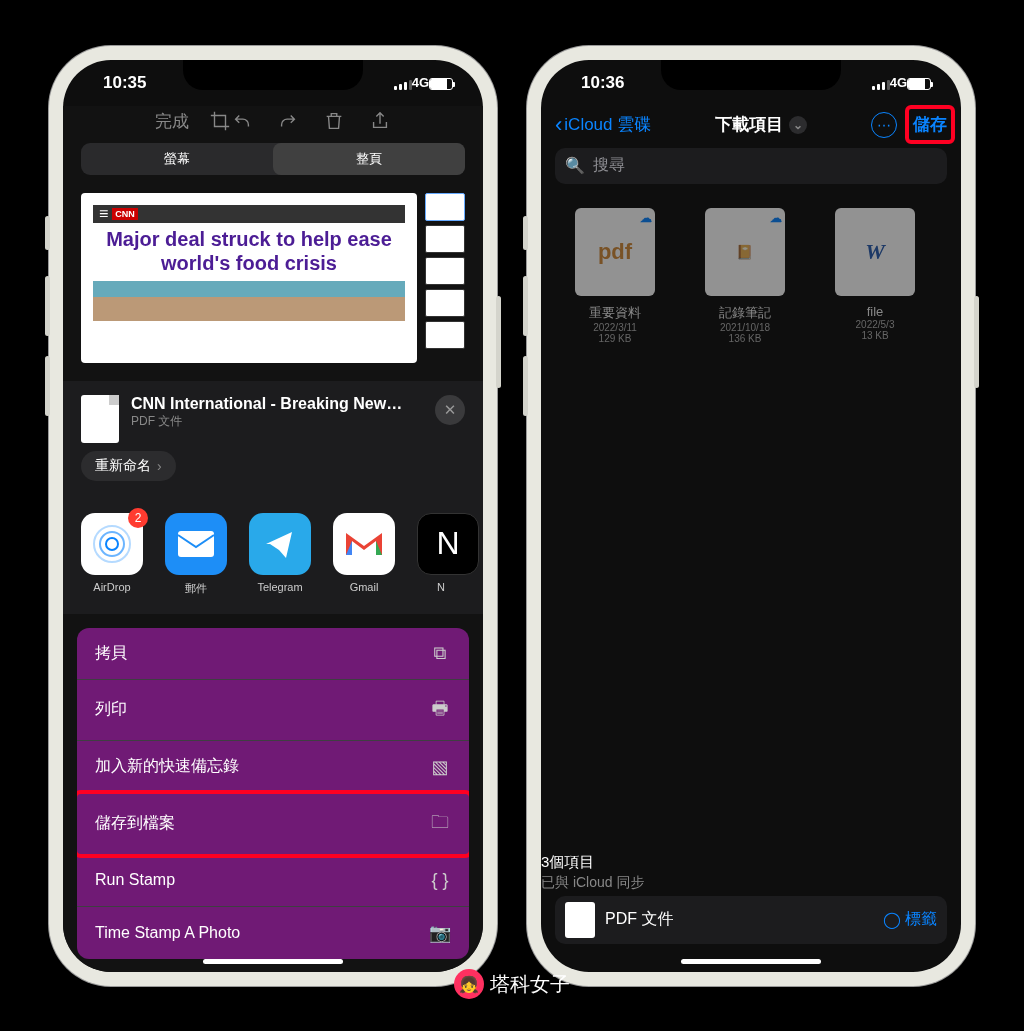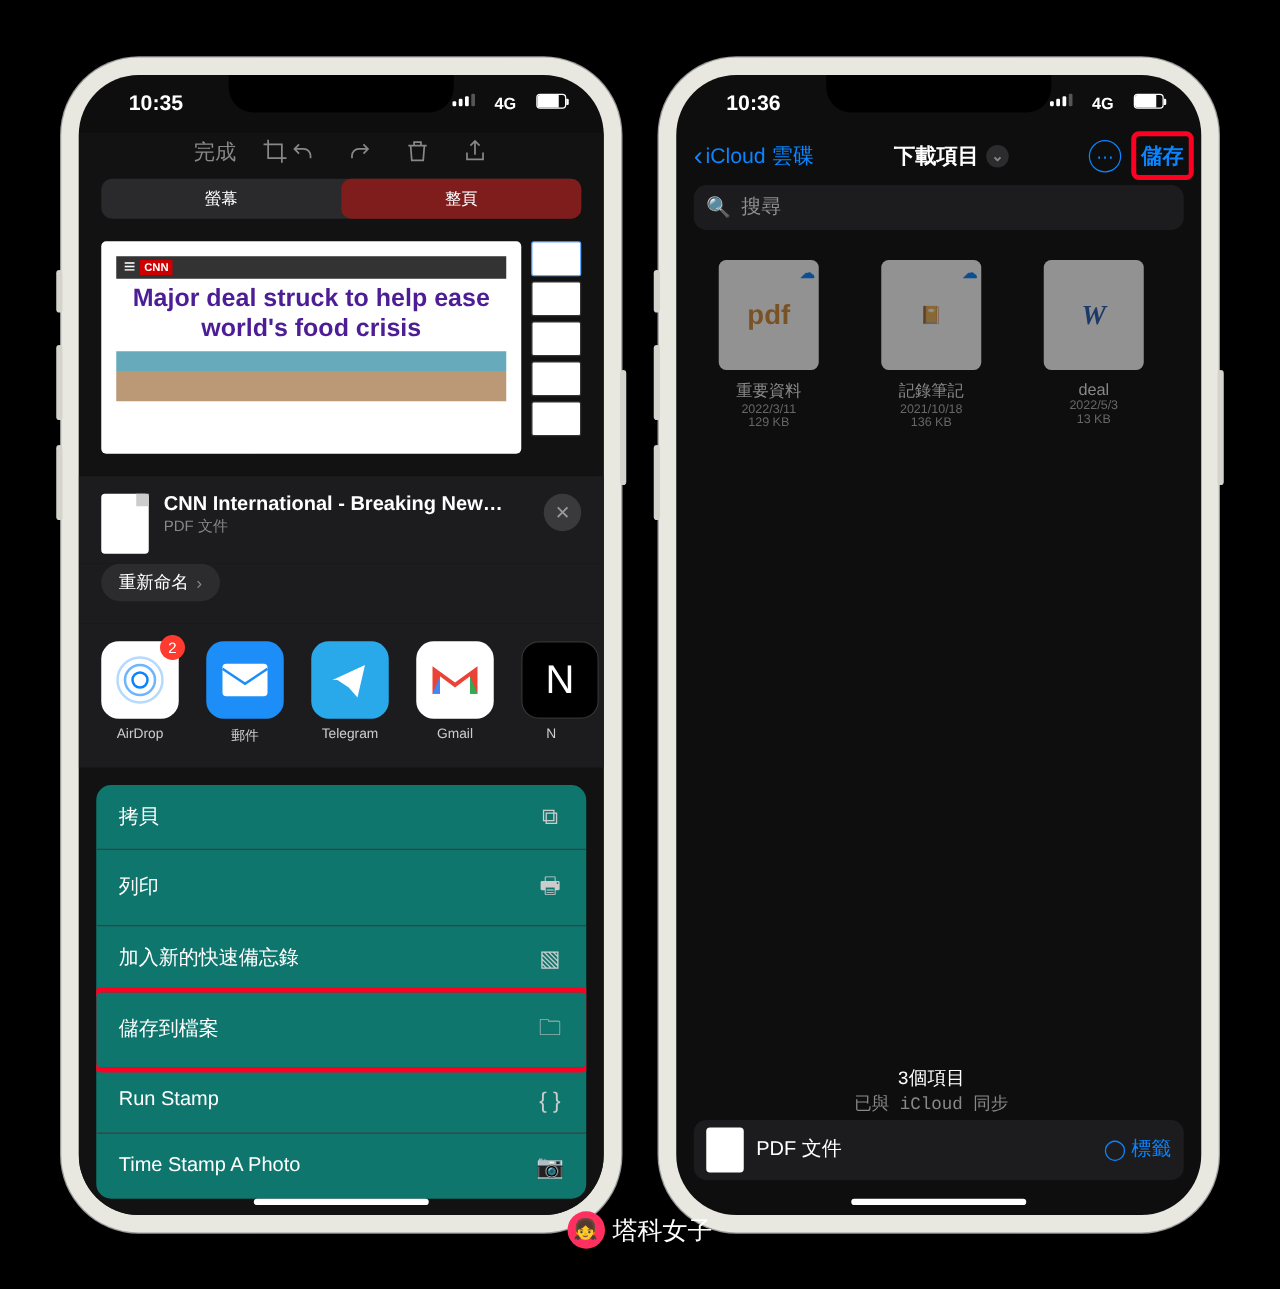--- a/index.html
+++ b/index.html
@@ -50,21 +50,21 @@
   .status-bar {
     height: 46px;
     display: flex;
     justify-content: space-between;
     align-items: center;
     padding: 0 30px 0 40px;
     color: #fff;
     font-weight: 600;
     font-size: 17px;
   }
-  .status-right { display: flex; gap: 16px; align-items: flex-start; font-size: 13px; }
+  .status-right { display: flex; gap: 0; align-items: flex-end; font-size: 13px; }
   .bars { display: flex; gap: 2px; align-items: flex-end; }
   .bars span { width: 3px; background: #fff; border-radius: 1px; }
   .bars span:nth-child(1){height:4px}.bars span:nth-child(2){height:6px}
   .bars span:nth-child(3){height:8px}.bars span:nth-child(4){height:10px;background:#555}
   .batt { width: 24px; height: 12px; border: 1px solid #fff; border-radius: 3px; position: relative; }
   .batt::after { content:''; position:absolute; right:-3px; top:3px; width:2px; height:5px; background:#fff; border-radius:0 1px 1px 0;}
   .batt i { display:block; width: 75%; height: 100%; background:#fff; border-radius:2px 0 0 2px;}
 
   
   .dim-bg { background: rgba(18,18,18,0.92); height: calc(100% - 46px); position: relative; }
@@ -80,21 +80,21 @@
   .seg-control {
     margin: 0 18px;
     background: #2a2a2c;
     border-radius: 9px;
     display:flex;
     height: 32px;
     font-size: 13px;
     color: #fff;
   }
   .seg { flex:1; display:flex; align-items:center; justify-content:center; border-radius:8px;}
-  .seg.active { background: #7f1d1d; }
+  .seg.active { background: #404040; }
   .preview-area { padding: 18px; display:flex; gap:8px;}
   .page-preview {
     flex:1;
     background:#fff;
     height: 170px;
     border-radius: 4px;
     padding: 12px;
     overflow:hidden;
     display:flex; flex-direction:column; align-items:center;
   }
@@ -138,21 +138,21 @@
   }
   .badge { position:absolute; top:-5px; right:-5px; width:20px; height:20px; background:#ff3b30; color:#fff; border-radius:50%; font-size:12px; display:flex; align-items:center; justify-content:center;}
   .ai-airdrop { background:#fff; }
   .ai-mail { background:#1d8ef7; }
   .ai-telegram { background:#29a9ea; }
   .ai-gmail { background:#fff; }
   .ai-other { background:#000; border:1px solid #333; margin-right:-30px;}
 
   .action-list {
     margin: 14px 14px 0;
-    background:#0f766e;
+    background:#701a75;
     border-radius:12px;
     overflow:hidden;
   }
   .action-row {
     display:flex; justify-content:space-between; align-items:center;
     padding: 15px 18px;
     color:#fff; font-size:16px;
     border-bottom:0.5px solid #3f3f41;
     position:relative;
   }
@@ -202,21 +202,21 @@
     position:relative;
     opacity:0.55;
   }
   .cloud-corner { position:absolute; top:3px; right:3px; font-size:12px; color:#0a84ff;}
   .file-name { color:#888; font-size:13px;}
   .file-date { color:#666; font-size:10px;}
   .file-size { color:#666; font-size:10px;}
 
   .files-footer {
     position:absolute; bottom:80px; left:0; right:12px;
-    text-align:center; color:#888; font-size:14px;font-family:Liberation Mono, monospace;
+    color:#888; font-size:14px;
   }
   .files-footer .line1{ color:#fff; font-size:15px; margin-bottom:2px;}
 
   .bottom-bar {
     position:absolute; bottom:28px; left:14px; right:14px;
     background:#1c1c1e; border-radius:10px;
     height:48px; display:flex; align-items:center; padding:0 10px; gap:10px;
     color:#fff;
   }
   .mini-thumb { width:30px; height:36px; background:#fff; border-radius:3px;}
@@ -471,21 +471,21 @@
           <span class="cloud-corner">☁︎</span>
         </div>
         <div class="file-name">記錄筆記</div>
         <div class="file-date">2021/10/18</div>
         <div class="file-size">136 KB</div>
       </div>
       <div class="file-item">
         <div class="file-icon" style="color:#2a5db0;font-style:italic;font-family:serif;">
           <span>W</span>
         </div>
-        <div class="file-name">deal</div>
+        <div class="file-name">file</div>
         <div class="file-date">2022/5/3</div>
         <div class="file-size">13 KB</div>
       </div>
     </div>
 
     <div class="files-footer">
       <div class="line1">3個項目</div>
       <div>已與 iCloud 同步</div>
     </div>
 

